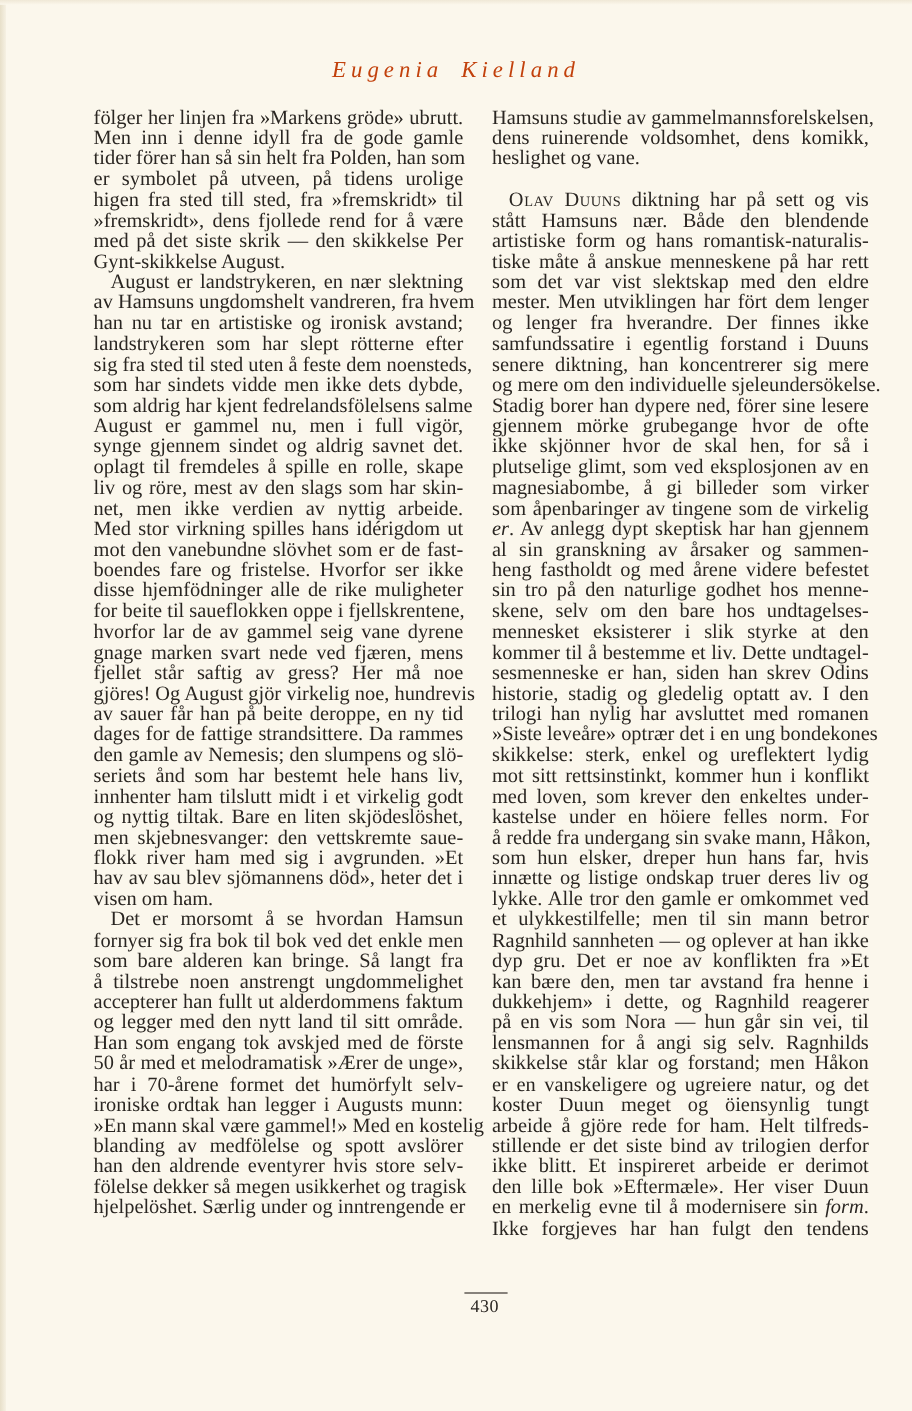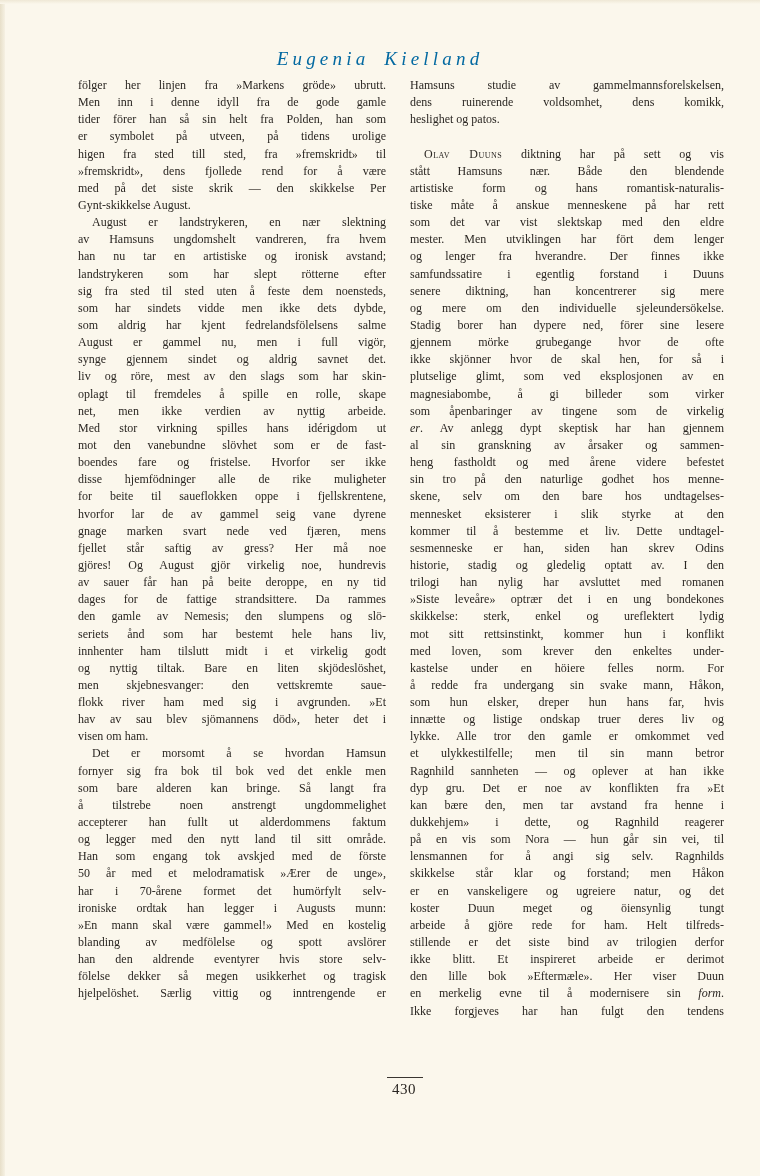--- a/index.html
+++ b/index.html
@@ -30,26 +30,26 @@
     .running-head {
       position: absolute;
       top: 48px;
       left: 0;
       width: 760px;
       text-align: center;
       font-style: italic;
       font-size: 19px;
       letter-spacing: 4.2px;
       word-spacing: 6px;
-      color: #0369a1;
+      color: #c2410c;
     }
     .column {
       position: absolute;
-      top: 77px;
-      font-size: 12px;
+      top: 89px;
+      font-size: 17px;
       line-height: 17.15px;
     }
     .col-left {
       left: 78px;
       width: 308px;
     }
     .col-right {
       left: 410px;
       width: 314px;
     }
@@ -115,22 +115,22 @@
   <span class="line last">Gynt-skikkelse August.</span>
   <span class="line indent">August er landstrykeren, en nær slektning</span>
   <span class="line">av Hamsuns ungdomshelt vandreren, fra hvem</span>
   <span class="line">han nu tar en artistiske og ironisk avstand;</span>
   <span class="line">landstrykeren som har slept rötterne efter</span>
   <span class="line">sig fra sted til sted uten å feste dem noensteds,</span>
   <span class="line">som har sindets vidde men ikke dets dybde,</span>
   <span class="line">som aldrig har kjent fedrelandsfölelsens salme</span>
   <span class="line">August er gammel nu, men i full vigör,</span>
   <span class="line">synge gjennem sindet og aldrig savnet det.</span>
+  <span class="line">oplagt til fremdeles å spille en rolle, skape</span>
   <span class="line">liv og röre, mest av den slags som har skin-</span>
-  <span class="line">oplagt til fremdeles å spille en rolle, skape</span>
   <span class="line">net, men ikke verdien av nyttig arbeide.</span>
   <span class="line">Med stor virkning spilles hans idérigdom ut</span>
   <span class="line">mot den vanebundne slövhet som er de fast-</span>
   <span class="line">boendes fare og fristelse. Hvorfor ser ikke</span>
   <span class="line">disse hjemfödninger alle de rike muligheter</span>
   <span class="line">for beite til saueflokken oppe i fjellskrentene,</span>
   <span class="line">hvorfor lar de av gammel seig vane dyrene</span>
   <span class="line">gnage marken svart nede ved fjæren, mens</span>
   <span class="line">fjellet står saftig av gress? Her må noe</span>
   <span class="line">gjöres! Og August gjör virkelig noe, hundrevis</span>
@@ -151,27 +151,27 @@
   <span class="line">accepterer han fullt ut alderdommens faktum</span>
   <span class="line">og legger med den nytt land til sitt område.</span>
   <span class="line">Han som engang tok avskjed med de förste</span>
   <span class="line">50 år med et melodramatisk »Ærer de unge»,</span>
   <span class="line">har i 70-årene formet det humörfylt selv-</span>
   <span class="line">ironiske ordtak han legger i Augusts munn:</span>
   <span class="line">»En mann skal være gammel!» Med en kostelig</span>
   <span class="line">blanding av medfölelse og spott avslörer</span>
   <span class="line">han den aldrende eventyrer hvis store selv-</span>
   <span class="line">fölelse dekker så megen usikkerhet og tragisk</span>
-  <span class="line">hjelpelöshet. Særlig vittig og inntrengende er</span>
+  <span class="line">hjelpelöshet. Særlig under og inntrengende er</span>
 </div>
 
 <div class="column col-right">
   <span class="line">Hamsuns studie av gammelmannsforelskelsen,</span>
   <span class="line">dens ruinerende voldsomhet, dens komikk,</span>
-  <span class="line last">heslighet og patos.</span>
+  <span class="line last">heslighet og vane.</span>
   <span class="gap"></span>
   <span class="line indent"><span class="smallcaps">Olav Duuns</span> <span>diktning har på sett og vis</span></span>
   <span class="line">stått Hamsuns nær. Både den blendende</span>
   <span class="line">artistiske form og hans romantisk-naturalis-</span>
   <span class="line">tiske måte å anskue menneskene på har rett</span>
   <span class="line">som det var vist slektskap med den eldre</span>
   <span class="line">mester. Men utviklingen har fört dem lenger</span>
   <span class="line">og lenger fra hverandre. Der finnes ikke</span>
   <span class="line">samfundssatire i egentlig forstand i Duuns</span>
   <span class="line">senere diktning, han koncentrerer sig mere</span>

